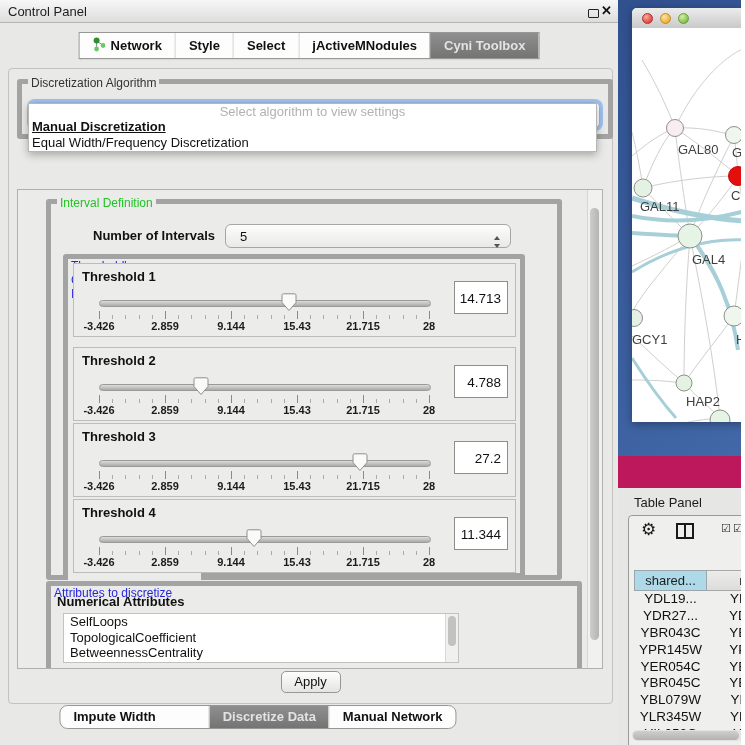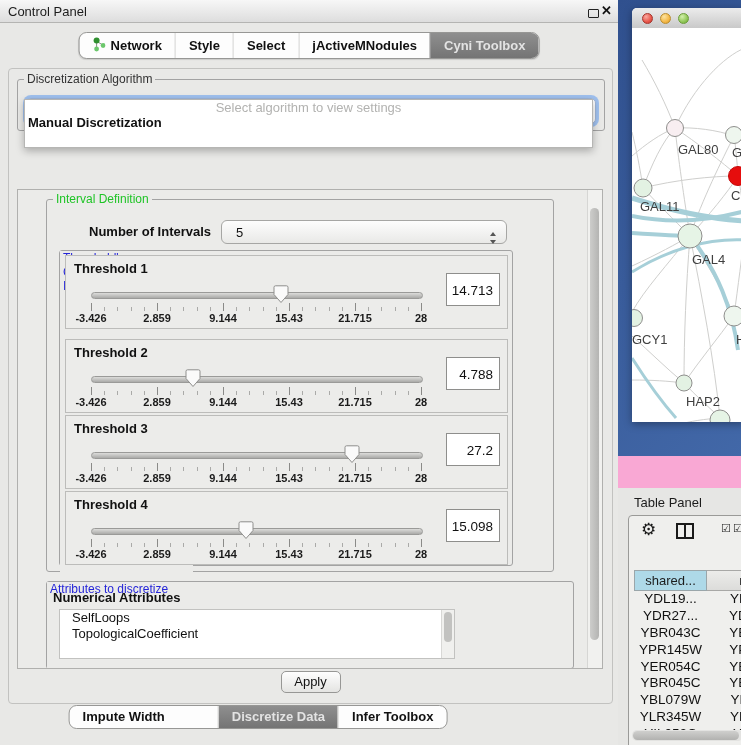--- a/index.html
+++ b/index.html
@@ -1,51 +1,51 @@
 <!DOCTYPE html>
 <html><head>
 <meta charset="utf-8">
 <style>
   html,body{margin:0;padding:0;}
   body{width:745px;height:745px;overflow:hidden;font-family:"Liberation Sans",sans-serif;-webkit-font-smoothing:antialiased;}
-  #app{position:relative;width:741px;height:745px;background:#f9a8d4;overflow:hidden;}
+  #app{position:relative;width:741px;height:745px;background:#be185d;overflow:hidden;}
 
   
   .left{position:absolute;left:0;top:0;width:618px;height:745px;background:#e8e8e6;}
   .titlebar{position:absolute;left:0;top:0;width:618px;height:22px;background:linear-gradient(#f7f7f7,#dddddd);border-bottom:1px solid #b4b4b2;}
   .tb-title{position:absolute;left:8px;top:4px;font-size:13px;color:#1c1c1c;}
   .float-icon{position:absolute;left:588px;top:9px;width:9px;height:7px;border:1.6px solid #222;border-radius:1px;}
   .close-icon{position:absolute;left:601px;top:3px;font-size:13px;font-weight:bold;color:#111;}
 
-  .tabbar{position:absolute;top:32px;left:50%;transform:translateX(-50%);display:flex;border:1px solid #979795;border-radius:8px;background:#fdfdfd;overflow:hidden;height:25px;box-shadow:0 1px 1px rgba(0,0,0,.12);}
+  .tabbar{position:absolute;top:32px;left:50%;transform:translateX(-50%);display:flex;border:1px solid #979795;border-radius:0;background:#fdfdfd;overflow:hidden;height:25px;box-shadow:0 1px 1px rgba(0,0,0,.12);}
   .tab{display:flex;align-items:center;gap:5px;padding:0 13px;font-size:13px;font-weight:700;color:#111;border-left:1px solid #d4d4d2;cursor:default;white-space:nowrap;}
   .tab:first-child{border-left:none;}
   .tab.selected{background:linear-gradient(#8f8f8f,#747474);color:#e3e3e3;border-left-color:#747474;}
   .tab.selected + .tab{border-left:none;}
 
   .outer-box{position:absolute;left:8px;top:68px;width:603px;height:634px;border:1px solid #c2c2c0;border-radius:4px;background:#e9e9e7;}
 
-  .box{position:relative;border:1px solid #a3a3a3;border-radius:3px;}
+  .box{position:relative;border:5px solid #a3a3a3;border-radius:3px;}
   .legend{position:absolute;top:-8px;left:6px;font-size:12px;padding:0 3px;background:#e9e9e7;color:#333;}
   .legend.green{color:#1fc426;}
   .legend.blue{color:#2525d8;}
   .legend.on-panel{background:#ebebe9;}
   .legend.on-inner{background:#ececea;}
 
   .algo-box{position:absolute;left:8px;top:10px;width:586px;height:50px;}
   .algo-combo{position:absolute;left:8px;top:18px;width:568px;height:24px;background:#fff;border:1px solid #9fb6d9;border-radius:5px;box-shadow:0 0 0 3px rgba(98,158,244,.55);}
 
   .combo-arrows{position:absolute;right:7px;top:50%;transform:translateY(-50%);width:7px;height:12px;}
   .combo-arrows .up{position:absolute;top:0;left:0;width:0;height:0;border-left:3.5px solid transparent;border-right:3.5px solid transparent;border-bottom:4.5px solid #555;}
   .combo-arrows .dn{position:absolute;bottom:0;left:0;width:0;height:0;border-left:3.5px solid transparent;border-right:3.5px solid transparent;border-top:4.5px solid #555;}
 
   .popup{position:absolute;left:6px;top:19px;width:567px;height:47px;background:#fff;border:1px solid #b6b6b4;box-shadow:0 3px 8px rgba(0,0,0,.28);z-index:40;}
   .popup-prompt{height:15px;line-height:16px;text-align:center;font-size:13px;color:#b2b2b0;}
   .popup-item{height:16px;line-height:16px;font-size:13px;color:#111;padding-left:3px;white-space:nowrap;}
-  .popup-item.bold{font-weight:700;}
+  .popup-item.bold{font-weight:700;text-decoration:underline;}
 
   .td-box{position:absolute;left:8px;top:66px;width:586px;height:51px;}
   .td-combo{position:absolute;left:9px;top:17px;width:566px;height:24px;background:linear-gradient(#ffffff,#f2f2f0);border:1px solid #a6a6a4;border-radius:5px;font-size:13px;color:#111;line-height:23px;padding-left:10px;box-sizing:border-box;}
 
   .main-panel{position:absolute;left:8px;top:120px;width:584px;height:478px;border:1px solid #b0b0ae;background:#ebebe9;overflow:hidden;}
   .vscroll{position:absolute;right:0;top:0;width:14px;height:478px;background:#f1f1ef;border-left:1px solid #d6d6d4;}
   .vthumb{position:absolute;left:2px;top:18px;width:9px;height:432px;border-radius:5px;background:linear-gradient(to right,#cdcdcb,#b4b4b2);}
 
   .interval-box{position:absolute;left:28px;top:9px;width:506px;height:371px;}
   .noi-label{position:absolute;left:42px;top:24px;font-size:13px;font-weight:700;color:#111;}
@@ -61,21 +61,21 @@
   .ticks span{position:absolute;bottom:0;width:1px;background:#8a8a88;}
   .ticks span.minor{height:4px;background:#aaaaa8;}
   .ticks span.major{height:8px;}
   .tick-labels{position:absolute;left:0;top:29px;width:330px;height:12px;}
   .tick-labels span{position:absolute;transform:translateX(-50%);font-size:11px;font-weight:700;color:#1b1b1b;white-space:nowrap;}
   .t-value{position:absolute;left:380px;top:17px;width:54px;height:33px;background:#fff;border:1px solid #8e8e8c;font-size:13.5px;color:#111;line-height:33px;text-align:right;padding-right:6px;box-sizing:border-box;}
 
   .attr-box{position:absolute;left:28px;top:391px;width:526px;height:86px;}
   .attr-title{position:absolute;left:6px;top:8px;font-size:13px;font-weight:700;color:#111;}
   .attr-list{position:absolute;left:12px;top:27px;width:394px;height:48px;background:#fff;border:1px solid #c2c2c0;overflow:hidden;}
-  .attr-item{font-size:13px;color:#111;padding-left:12px;line-height:15.5px;white-space:nowrap;}
+  .attr-item{font-size:13px;color:#111;padding-left:6px;line-height:15.5px;white-space:nowrap;}
   .list-scroll{position:absolute;right:0;top:0;width:12px;height:48px;background:#f0f0ee;border-left:1px solid #d8d8d6;}
   .list-thumb{position:absolute;left:1.5px;top:2px;width:8px;height:30px;border-radius:4px;background:#c2c2c0;}
 
   .apply-btn{position:absolute;left:50%;transform:translateX(-50%);top:602px;width:58px;height:20px;border:1px solid #979795;border-radius:5px;background:linear-gradient(#fefefe,#e4e4e2);font-size:13px;color:#111;text-align:center;line-height:19px;}
 
   .bottom-tabs{position:absolute;top:705px;left:258px;transform:translateX(-50%);display:flex;border:1px solid #979795;border-radius:8px;background:#fdfdfd;overflow:hidden;height:22px;}
   .btab{padding:0 13px;font-size:13px;font-weight:700;color:#111;line-height:21px;border-left:1px solid #d4d4d2;white-space:nowrap;}
   .btab:first-child{border-left:none;}
   .btab.selected{background:linear-gradient(#8f8f8f,#747474);color:#e3e3e3;margin-left:40px;}
 
@@ -156,20 +156,21 @@
         <span class="legend">Discretization Algorithm</span>
         <div class="algo-combo">
           <span class="combo-arrows">
               <span class="up"></span>
               <span class="dn"></span>
             </span>
         </div>
         <div class="popup" id="algo-popup">
           <div class="popup-prompt">Select algorithm to view settings</div>
         <div class="popup-item bold">Manual Discretization</div>
+            <div class="popup-item">Equal Width/Frequency Discretization</div>
           </div>
       </div>
 
 
       <div class="main-panel">
 
         <div class="box interval-box">
           <span class="legend green on-panel">Interval Definition</span>
           <span class="noi-label">Number of Intervals</span>
           <div class="spinner">5</div>
@@ -356,50 +357,51 @@
                     </div>
                     <div class="tick-labels">
                       <span style="left: 0%;">-3.426</span>
                       <span style="left: 20%;">2.859</span>
                       <span style="left: 40%;">9.144</span>
                       <span style="left: 60%;">15.43</span>
                       <span style="left: 80%;">21.715</span>
                       <span style="left: 100%;">28</span>
                     </div>
                   </div>
-                  <div class="t-value">15.098</div>
+                  <div class="t-value">11.344</div>
                 </div>
               </div>
           </div>
         </div>
 
         <div class="box attr-box">
           <span class="legend blue on-panel">Attributes to discretize</span>
           <span class="attr-title">Numerical Attributes</span>
           <div class="attr-list" id="attr-list">
             <div class="list-scroll">
                 <div class="list-thumb"></div>
               </div>
           <div class="attr-item">SelfLoops</div>
               <div class="attr-item">TopologicalCoefficient</div>
+              <div class="attr-item">BetweennessCentrality</div>
             </div>
         </div>
 
         <div class="vscroll">
             <div class="vthumb"></div>
           </div>
       </div>
 
       <div class="apply-btn">Apply</div>
     </div>
 
     <div class="bottom-tabs" id="bottom-tabs">
         <div class="btab"><span>Impute Width</span></div>
         <div class="btab selected"><span>Discretize Data</span></div>
-        <div class="btab"><span>Infer Toolbox</span></div>
+        <div class="btab"><span>Manual Network</span></div>
       </div>
   </div>
 
   <div class="right">
     <div class="blue"></div>
 
     <div class="net-window">
       <div class="net-titlebar">
         <span class="light red"></span>
         <span class="light yellow"></span>

